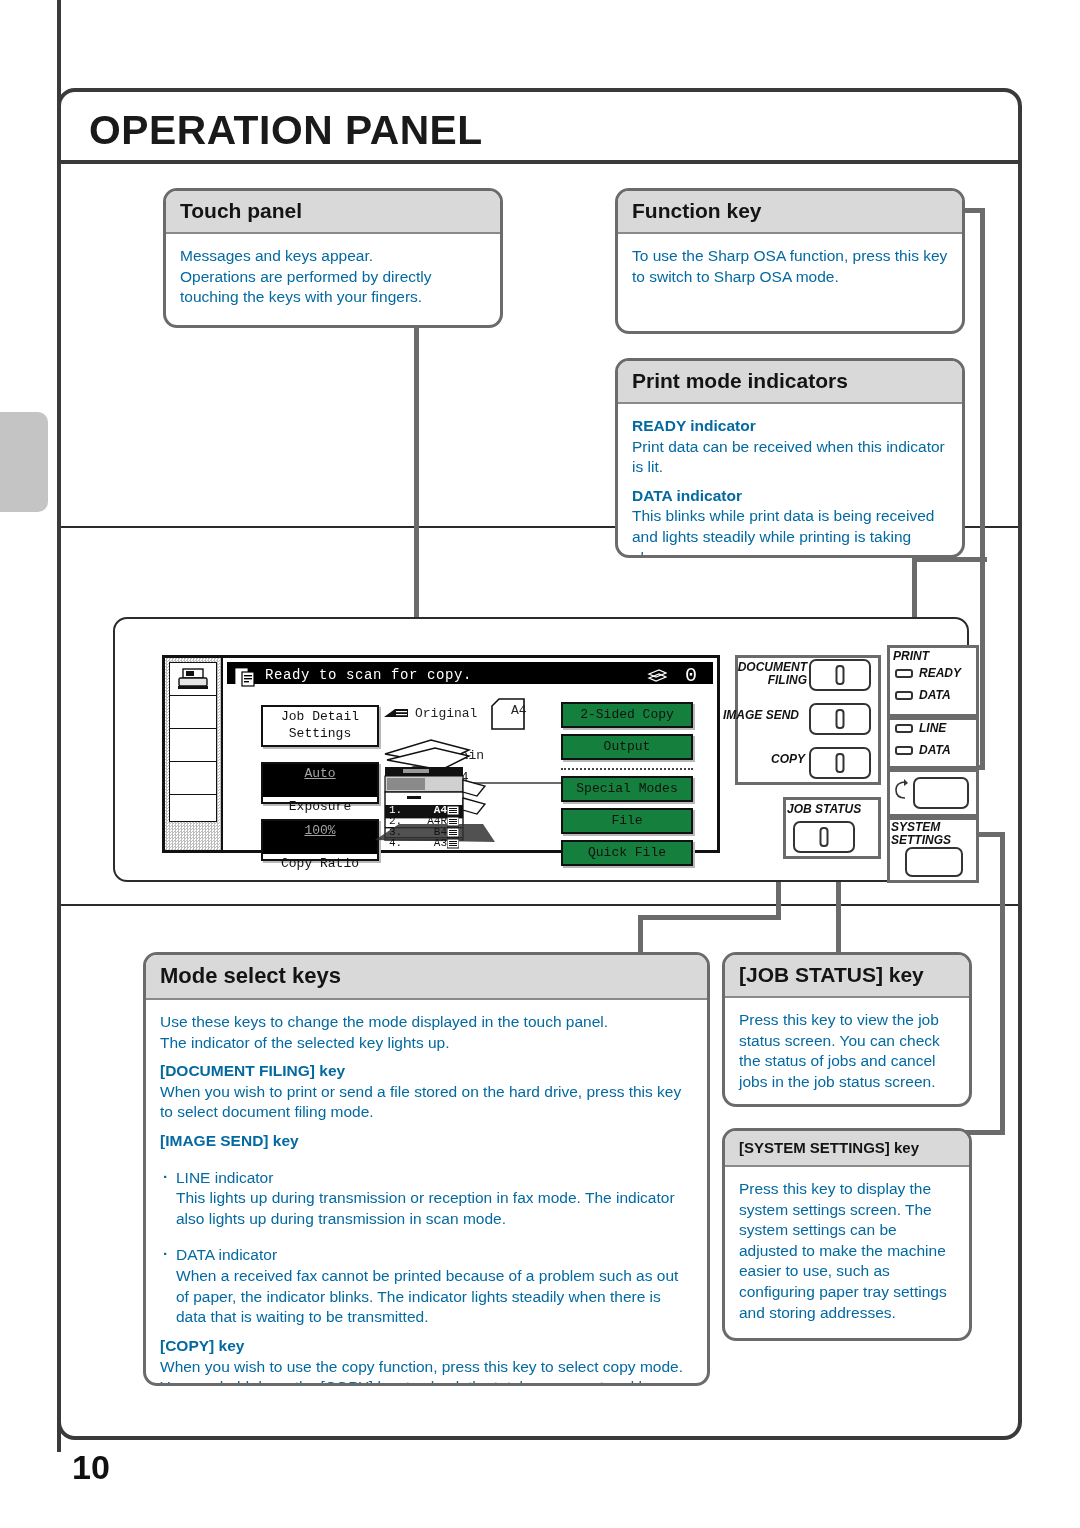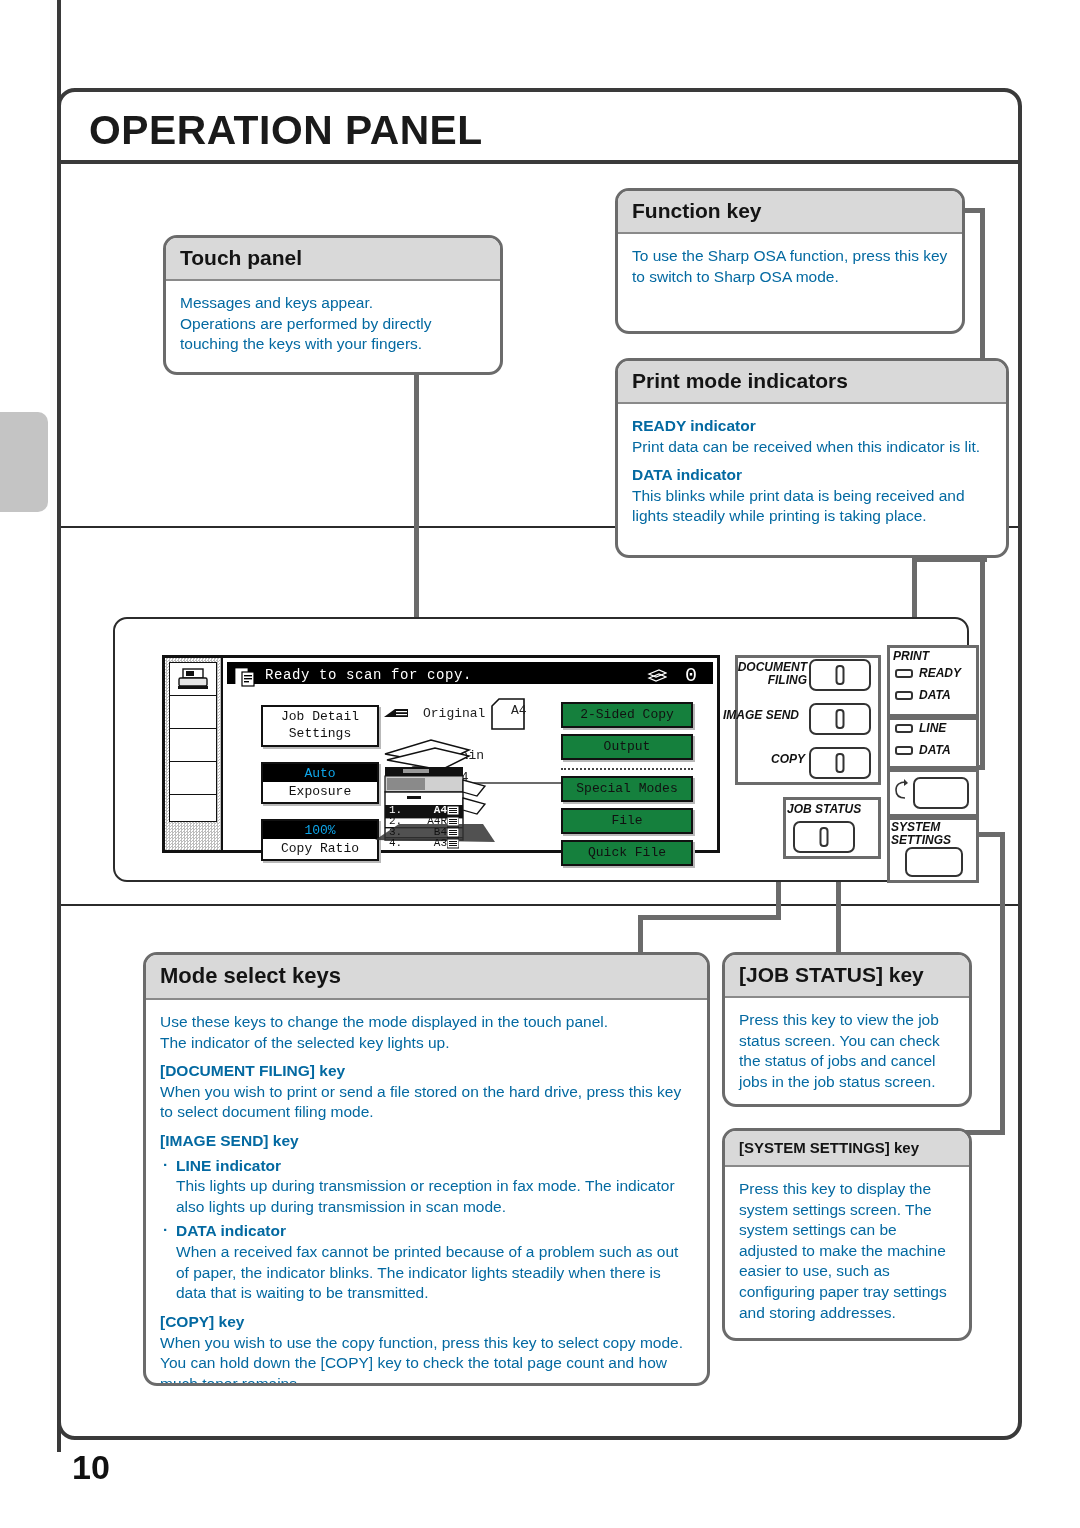--- a/index.html
+++ b/index.html
@@ -22,21 +22,21 @@
   .page-num{position:absolute;left:72px;top:1448px;font-size:34px;font-weight:bold;color:#111;}
 
   
   .callout{position:absolute;border:3px solid #6b6b6b;border-radius:14px;background:#fff;box-sizing:border-box;overflow:hidden;}
   .callout > .hd{background:#d9d9d9;border-bottom:2px solid #8a8a8a;padding:8px 14px 9px 14px;font-size:21px;font-weight:bold;color:#141414;}
   .callout > .bd{padding:12px 14px 12px 14px;font-size:15.5px;line-height:1.33;color:#0369a1;}
   .callout .sub{font-weight:bold;font-size:15.5px;margin-top:8px;}
   .callout .sub:first-child{margin-top:0;}
   .callout p{margin:0;}
   .callout .indent{padding-left:16px;}
-  .callout .bullet{position:relative;padding-left:16px;font-weight:bold;margin-top:4px;}
+  .callout .bullet{position:relative;padding-left:16px;font-weight:normal;margin-top:16px;}
   .callout .bullet:before{content:"\00B7";position:absolute;left:3px;top:-1px;font-weight:bold;}
 
   
   .conn{position:absolute;background:#6b6b6b;}
   .conn.v{width:5px;}
   .conn.h{height:5px;}
   .dot{position:absolute;width:26px;height:26px;border-radius:50%;background:#6b6b6b;}
 
   
   .op-panel{position:absolute;left:113px;top:617px;width:856px;height:265px;border:2px solid #2b2b2b;border-radius:14px;background:#fff;box-sizing:border-box;}
@@ -52,21 +52,21 @@
 
   .lcd-main{position:absolute;left:58px;top:0;right:0;bottom:0;}
   .statusbar{position:absolute;left:4px;top:4px;right:4px;height:22px;background:#000;color:#fff;}
   .statusbar .msg{position:absolute;left:38px;top:5px;font-family:"Liberation Mono",monospace;font-size:14px;letter-spacing:0.6px;}
   .statusbar .copy-ic{position:absolute;left:8px;top:5px;width:22px;height:20px;}
   .statusbar .right-ic{position:absolute;right:46px;top:6px;width:20px;height:18px;}
   .statusbar .cnt{position:absolute;right:16px;top:2px;font-family:"Liberation Mono",monospace;font-size:20px;}
 
   .lkey{position:absolute;border:2px solid #111;background:#fff;font-family:"Liberation Mono",monospace;font-size:13px;
      text-align:center;color:#111;box-shadow:2px 2px 0 #b9b9b9;box-sizing:border-box;}
-  .lkey .top{background:#000;color:#0ea5e9;display:block;padding:2px 0 1px;}
+  .lkey .top{background:#000;color:#a3a3a3;display:block;padding:2px 0 16px;text-decoration:underline;}
   .lkey .bot{display:block;padding:2px 0 2px;}
 
   .rkey{position:absolute;left:338px;width:132px;height:26px;border:2px solid #111;background:#15803d;
      font-family:"Liberation Mono",monospace;font-size:13px;text-align:center;line-height:22px;color:#111;
      box-shadow:2px 2px 0 #b9b9b9;box-sizing:border-box;}
   .origtxt{position:absolute;font-family:"Liberation Mono",monospace;font-size:13px;color:#222;}
 
   
   .machine{position:absolute;left:150px;top:62px;width:126px;height:126px;}
   .trayrow{font-family:"Liberation Mono",monospace;font-size:11px;}
@@ -117,35 +117,35 @@
   <div class="dot" style="left:766px;top:762px;"></div>
 
   <div class="conn v" style="left:836px;top:840px;height:117px;"></div>
   <div class="dot" style="left:826px;top:832px;"></div>
 
   <div class="conn v" style="left:1000px;top:832px;height:298px;"></div>
   <div class="conn h" style="left:952px;top:832px;width:53px;"></div>
   <div class="conn h" style="left:962px;top:1130px;width:43px;"></div>
   <div class="dot" style="left:941px;top:824px;"></div>
 
-  <div class="callout" style="left:163px;top:188px;width:340px;height:140px;margin-top:47px;">
+  <div class="callout" style="left:163px;top:188px;width:340px;height:140px;">
     <div class="hd">Touch panel</div>
     <div class="bd">
       <p>Messages and keys appear.</p>
       <p>Operations are performed by directly</p>
       <p>touching the keys with your fingers.</p>
     </div>
   </div>
 
   <div class="callout" style="left:615px;top:188px;width:350px;height:146px;">
     <div class="hd">Function key</div>
     <div class="bd">To use the Sharp OSA function, press this key to switch to Sharp OSA mode.</div>
   </div>
 
-  <div class="callout" style="left:615px;top:358px;width:394px;height:200px;">
+  <div class="callout" style="left:615px;top:358px;width:350px;height:200px;">
     <div class="hd">Print mode indicators</div>
     <div class="bd">
       <p class="sub">READY indicator</p>
       <p>Print data can be received when this indicator is lit.</p>
       <p class="sub">DATA indicator</p>
       <p>This blinks while print data is being received and lights steadily while printing is taking place.</p>
     </div>
   </div>
 
   <div class="callout" style="left:143px;top:952px;width:567px;height:434px;">
@@ -223,21 +223,21 @@
         <div class="lkey" style="left:38px;top:161px;width:118px;height:42px;">
           <span class="top">100%</span>
           <span class="bot">Copy Ratio</span>
         </div>
 
         <svg style="position:absolute;left:160px;top:48px;width:26px;height:14px;" viewBox="0 0 26 14">
           <path d="M1 11 L12 3 L25 3 L25 11 Z" fill="#111"></path>
           <rect x="13" y="5" width="11" height="1.2" fill="#fff"></rect>
           <rect x="13" y="8" width="11" height="1.2" fill="#fff"></rect>
         </svg>
-        <span class="origtxt" style="left:200px;top:48px;">Original</span>
+        <span class="origtxt" style="left:192px;top:48px;">Original</span>
         <svg style="position:absolute;left:268px;top:40px;width:34px;height:32px;" viewBox="0 0 34 32">
           <path d="M8 1 L33 1 L33 31 L1 31 L1 8 Z" fill="#fff" stroke="#111" stroke-width="1.6"></path>
         </svg>
         <span class="origtxt" style="left:288px;top:45px;">A4</span>
 
         <span class="origtxt" style="left:222px;top:90px;">Plain</span>
         <svg style="position:absolute;left:186px;top:108px;width:22px;height:22px;" viewBox="0 0 22 22">
           <rect x="1" y="1" width="20" height="20" rx="4" fill="#fff" stroke="#111" stroke-width="1.4"></rect>
           <path d="M6 16 L6 9 Q6 6 9 6 Q12 6 12 9 L12 13" fill="none" stroke="#111" stroke-width="1.3"></path>
           <rect x="5" y="14" width="12" height="4" fill="#111"></rect>

